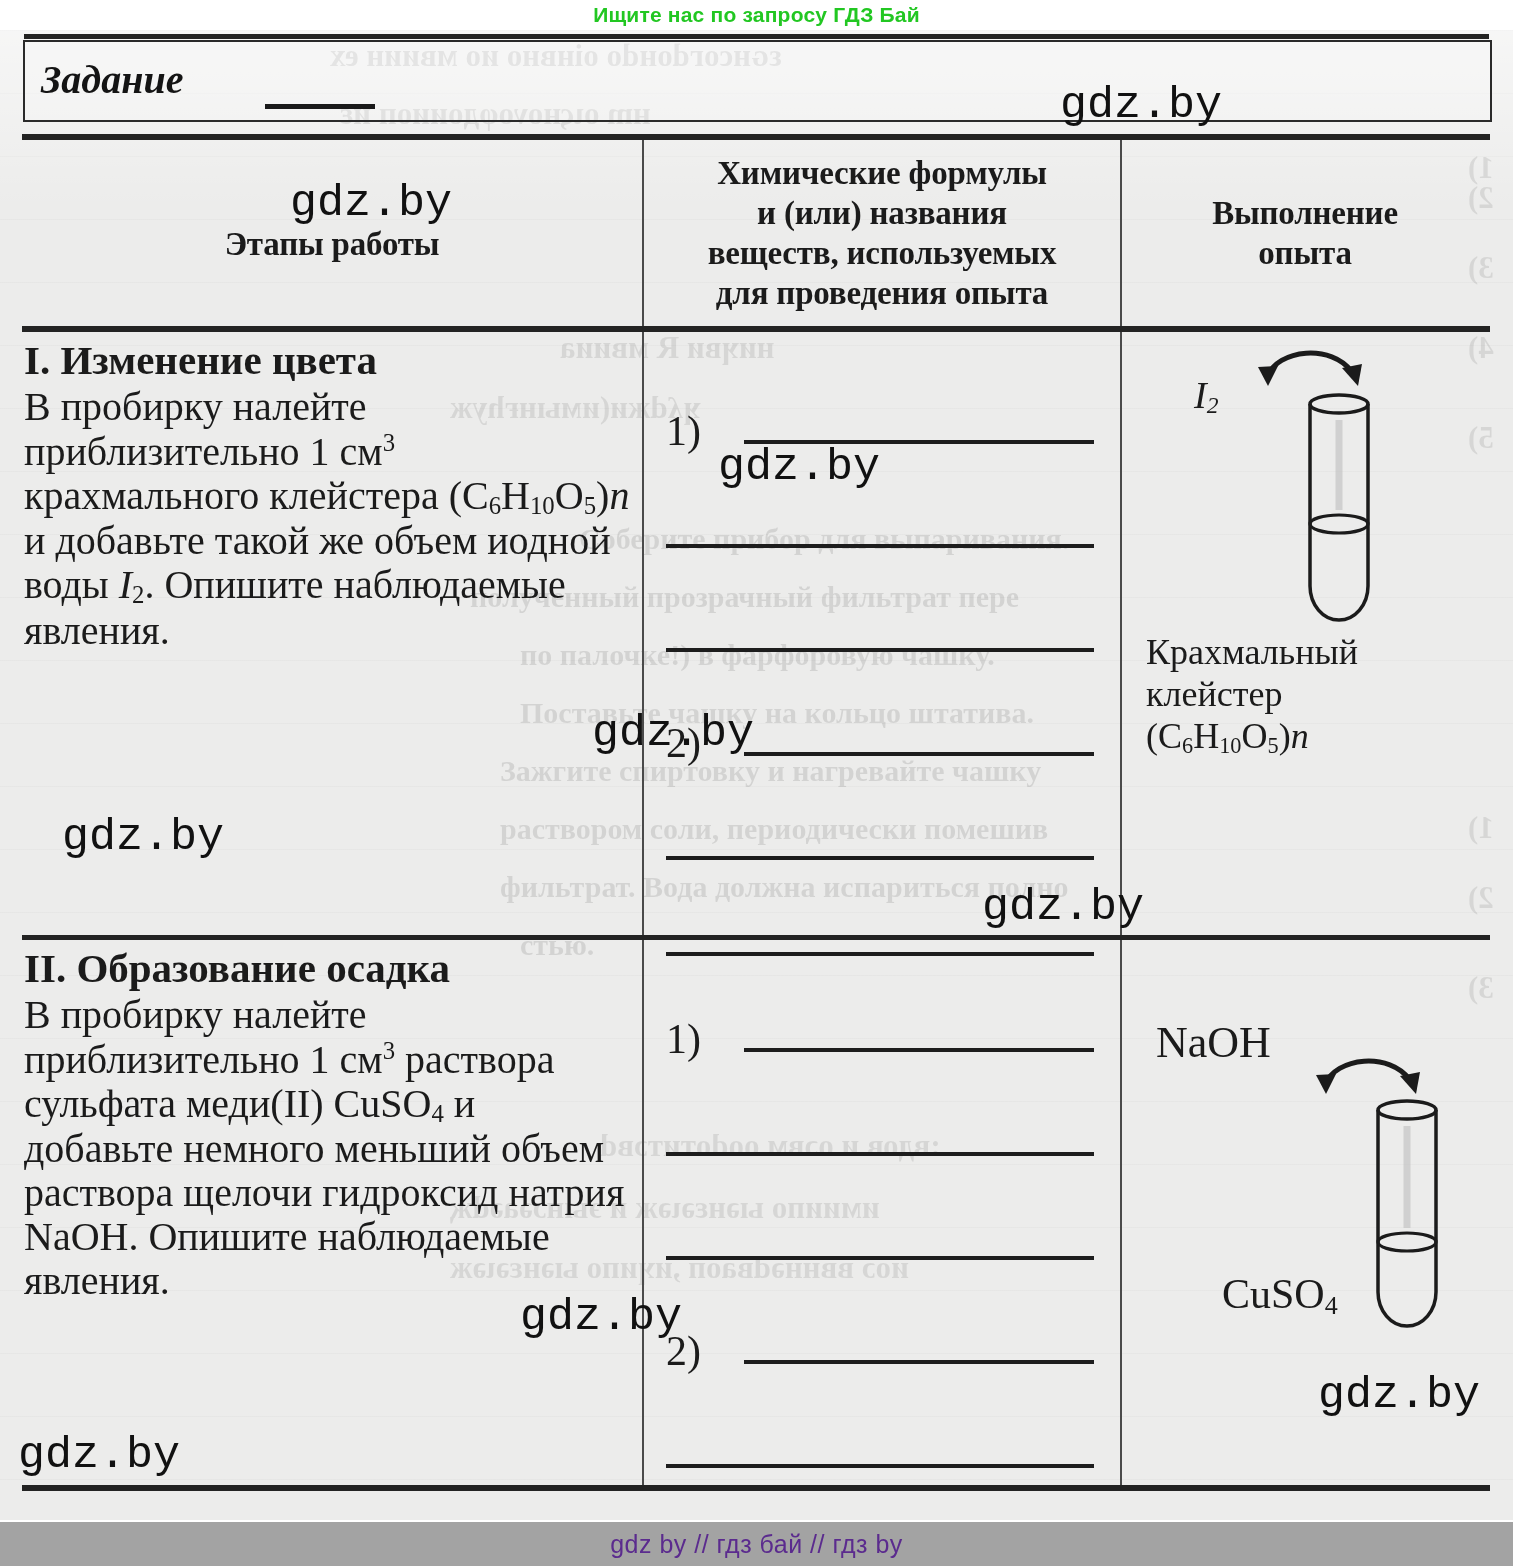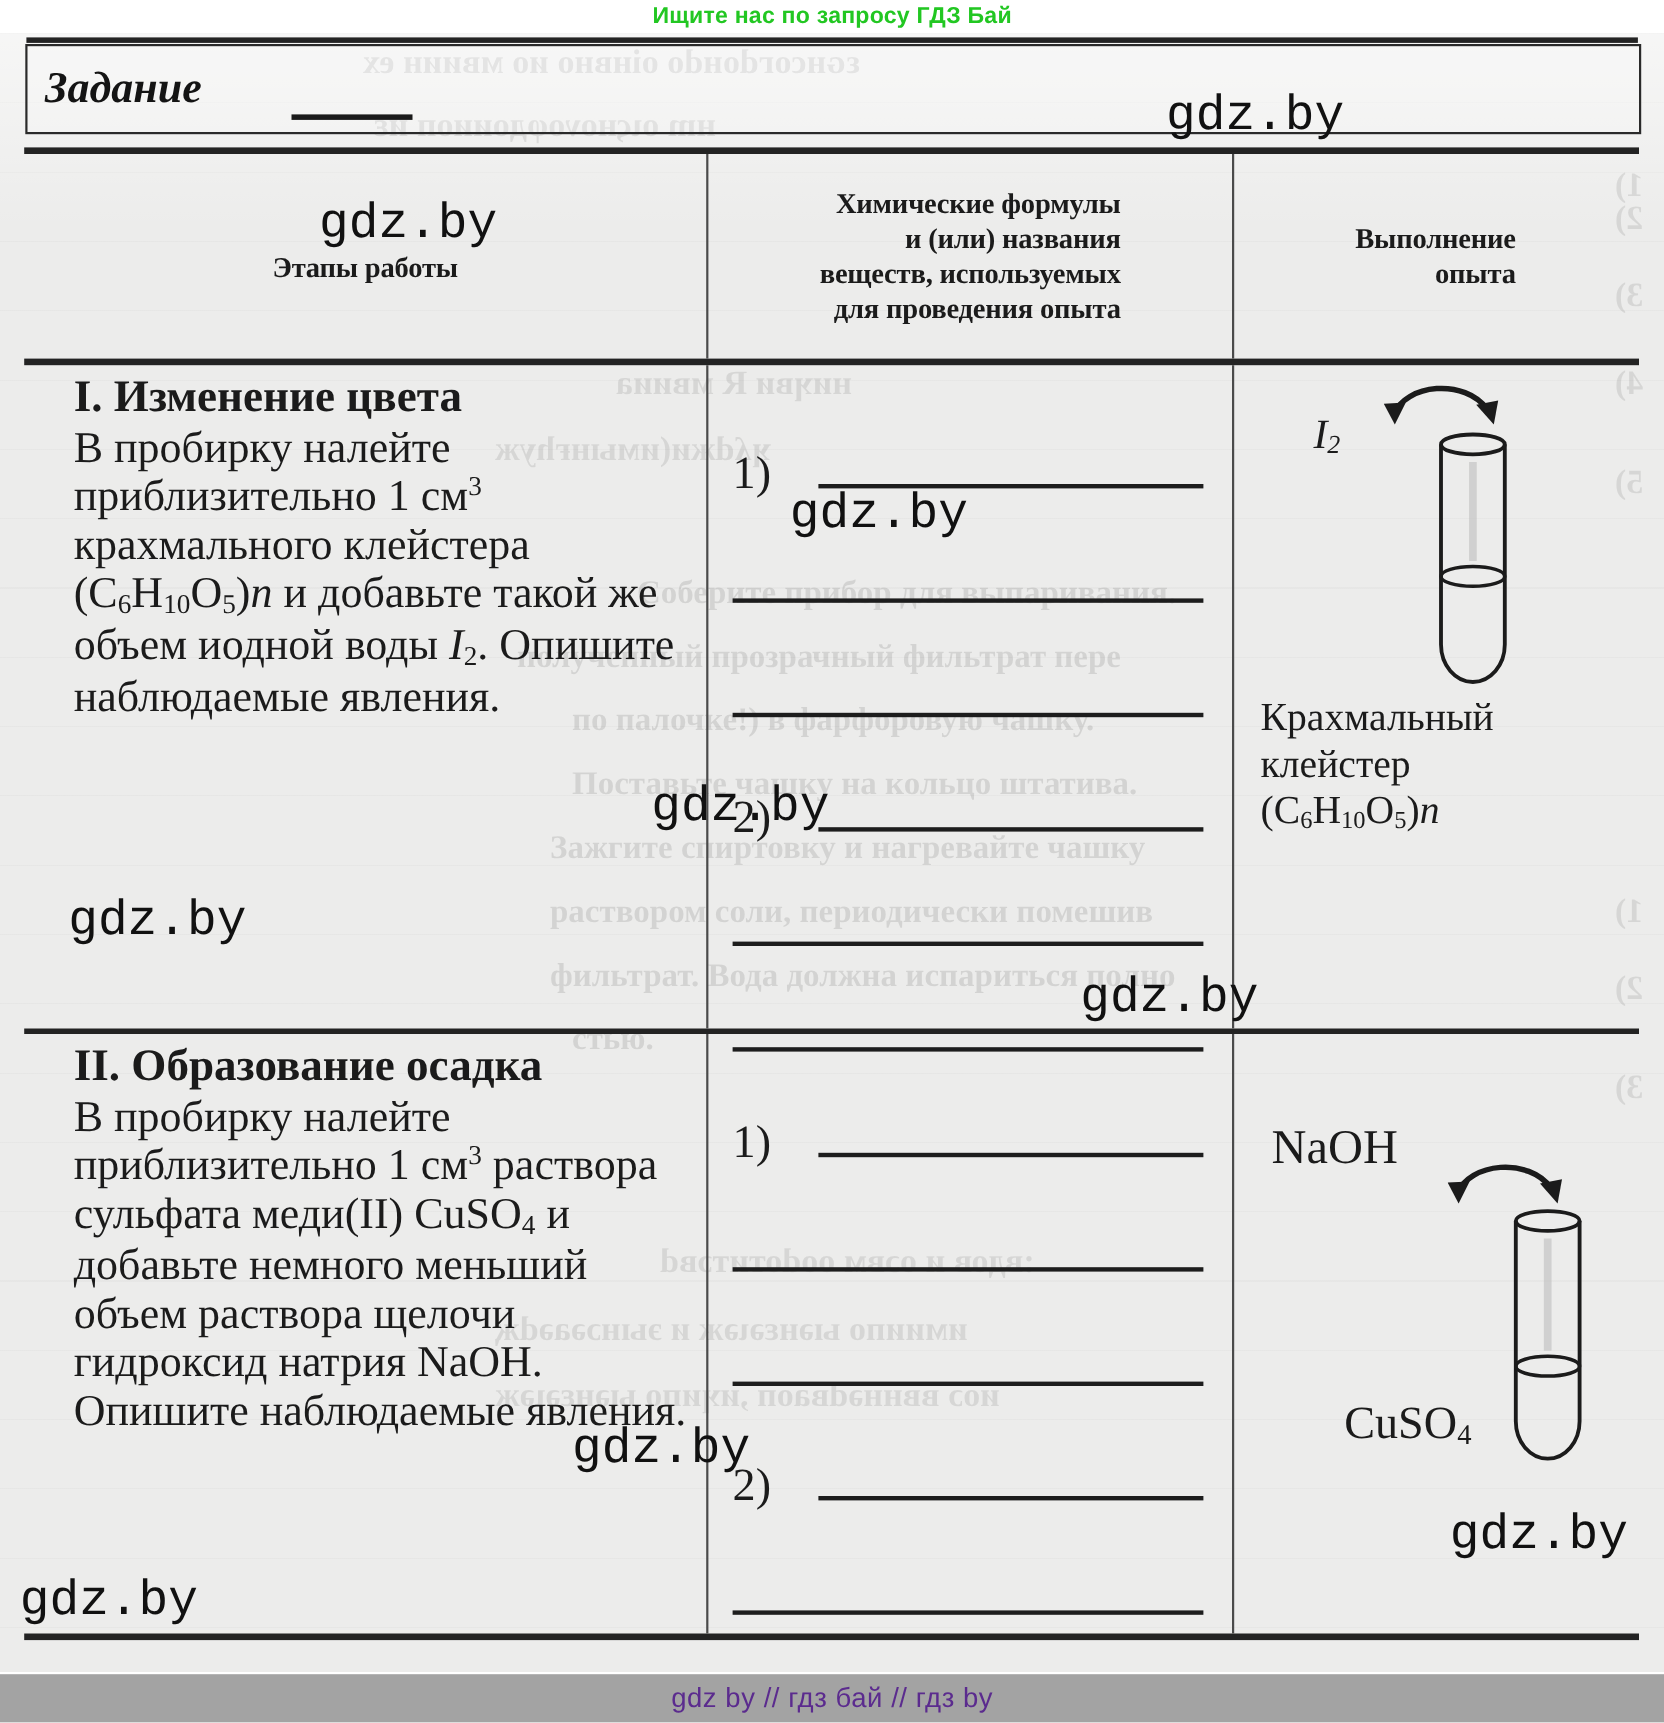--- a/index.html
+++ b/index.html
@@ -76,33 +76,31 @@
   .c2{width:480px;position:relative;box-sizing:border-box;border-left:2px solid #4a4a4a;border-right:2px solid #4a4a4a;}
   .c3{width:366px;position:relative;box-sizing:border-box;}
 
   
   #headrow{height:186px;}
   #headrow .c1,#headrow .c2,#headrow .c3{
     display:flex;align-items:center;justify-content:center;text-align:center;
   }
   .hcell{
     font-family:"Liberation Serif", serif;
-    font-weight:700;font-size:26px;line-height:1.22;color:#1b1b1b;
+    font-weight:700;font-size:33px;line-height:1.22;color:#1b1b1b;
     letter-spacing:-.2px;
-    text-align:right;
   }
   #head-c1 .hcell{margin-top:22px;}
 
   
   .brow{min-height:100px;}
   .steps{
     padding:6px 12px 8px 2px;
     font-size:40px;line-height:1.10;color:#1b1b1b;
     font-family:"Liberation Serif", serif;
-    margin-left:43px;
   }
   .steps .title{font-weight:700;font-size:41px;display:block;margin-bottom:2px;}
   .steps .body{display:block;font-weight:400;}
   sub{font-size:.62em;vertical-align:-.22em;}
   sup{font-size:.62em;vertical-align:.55em;}
   .ital{font-style:italic;}
 
   
   .formulas{padding:18px 26px 10px 22px;}
   .fline{display:flex;align-items:flex-end;height:104px;}

